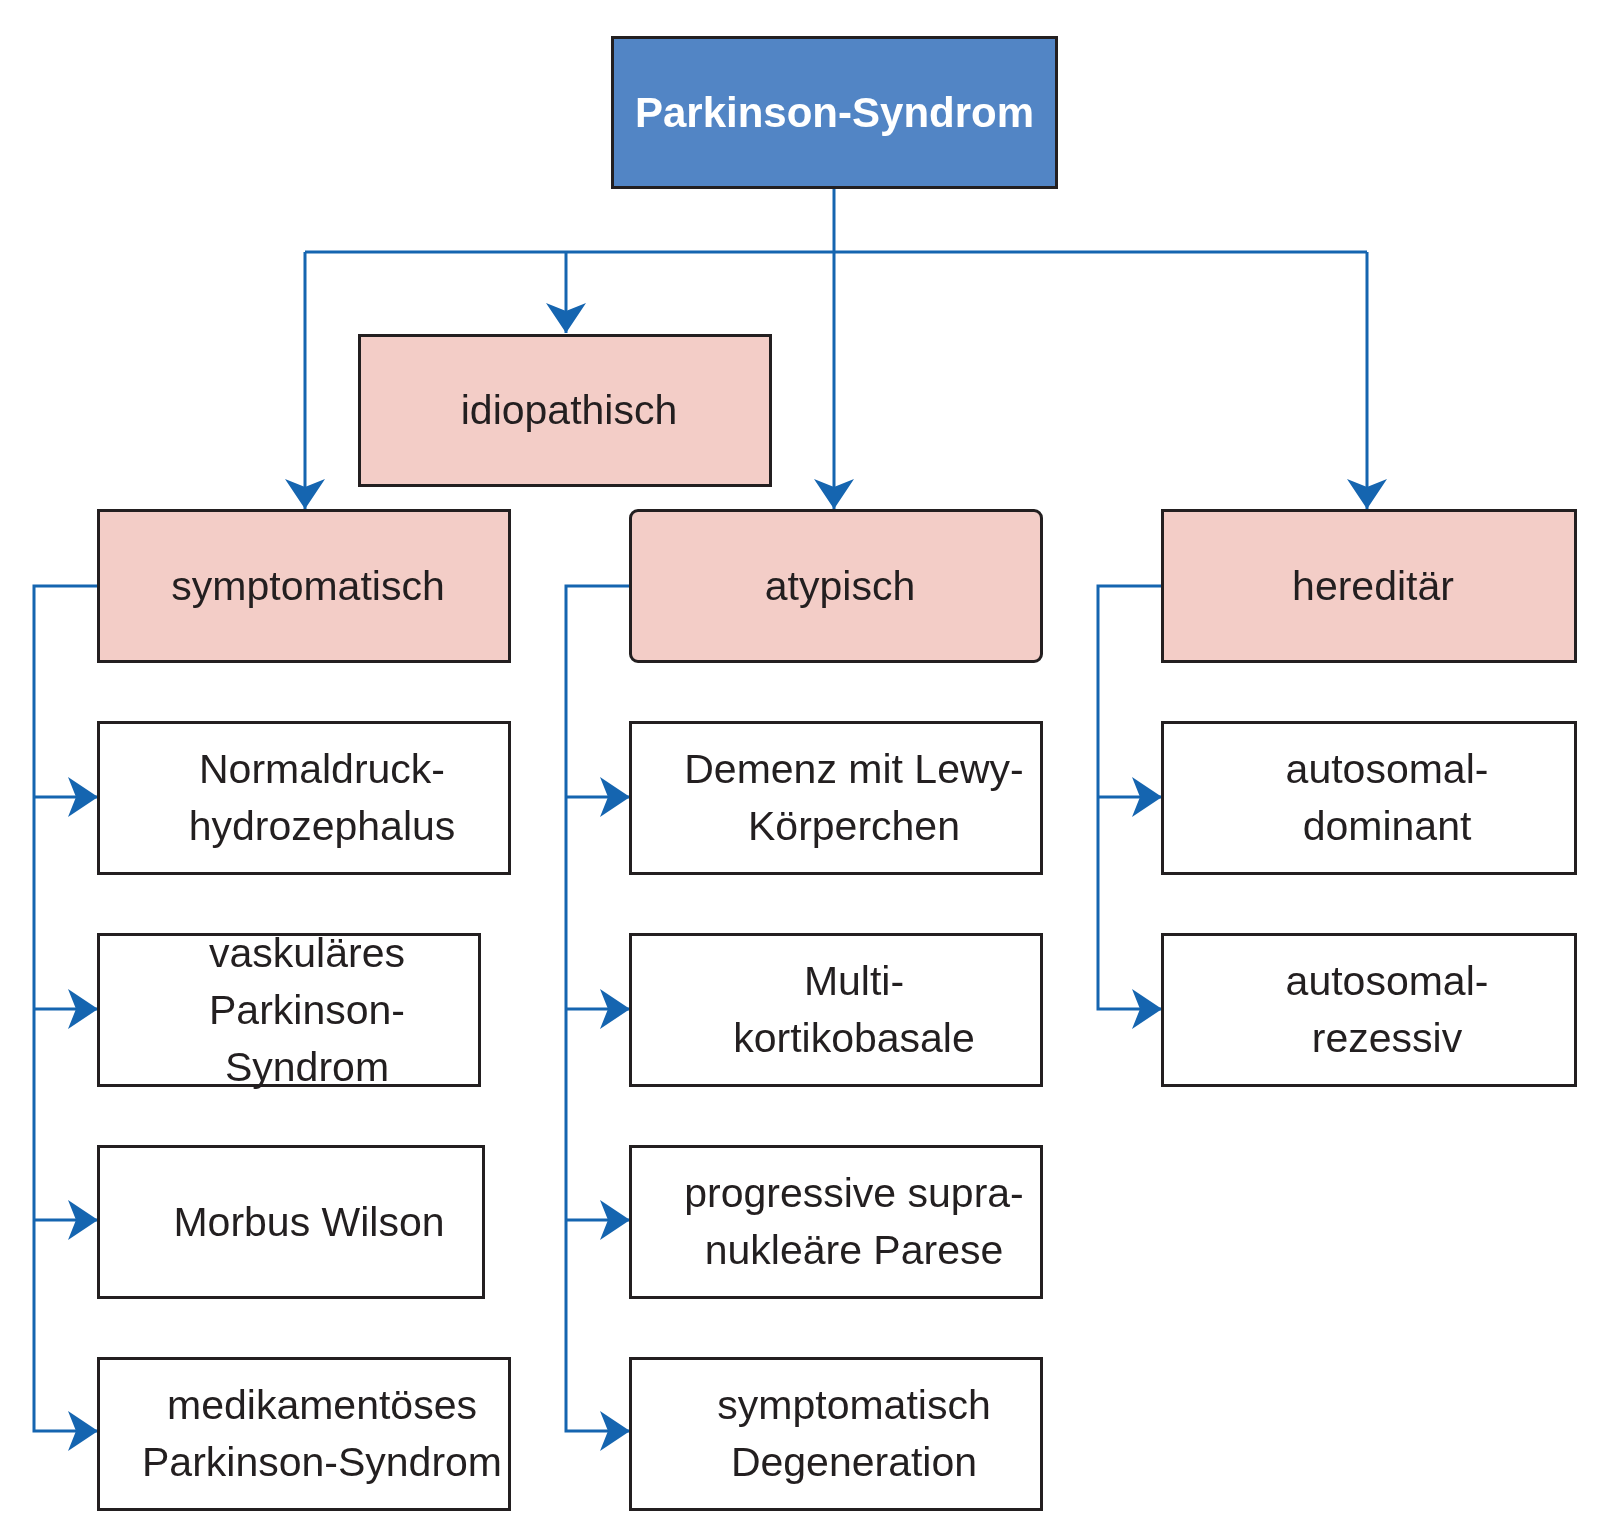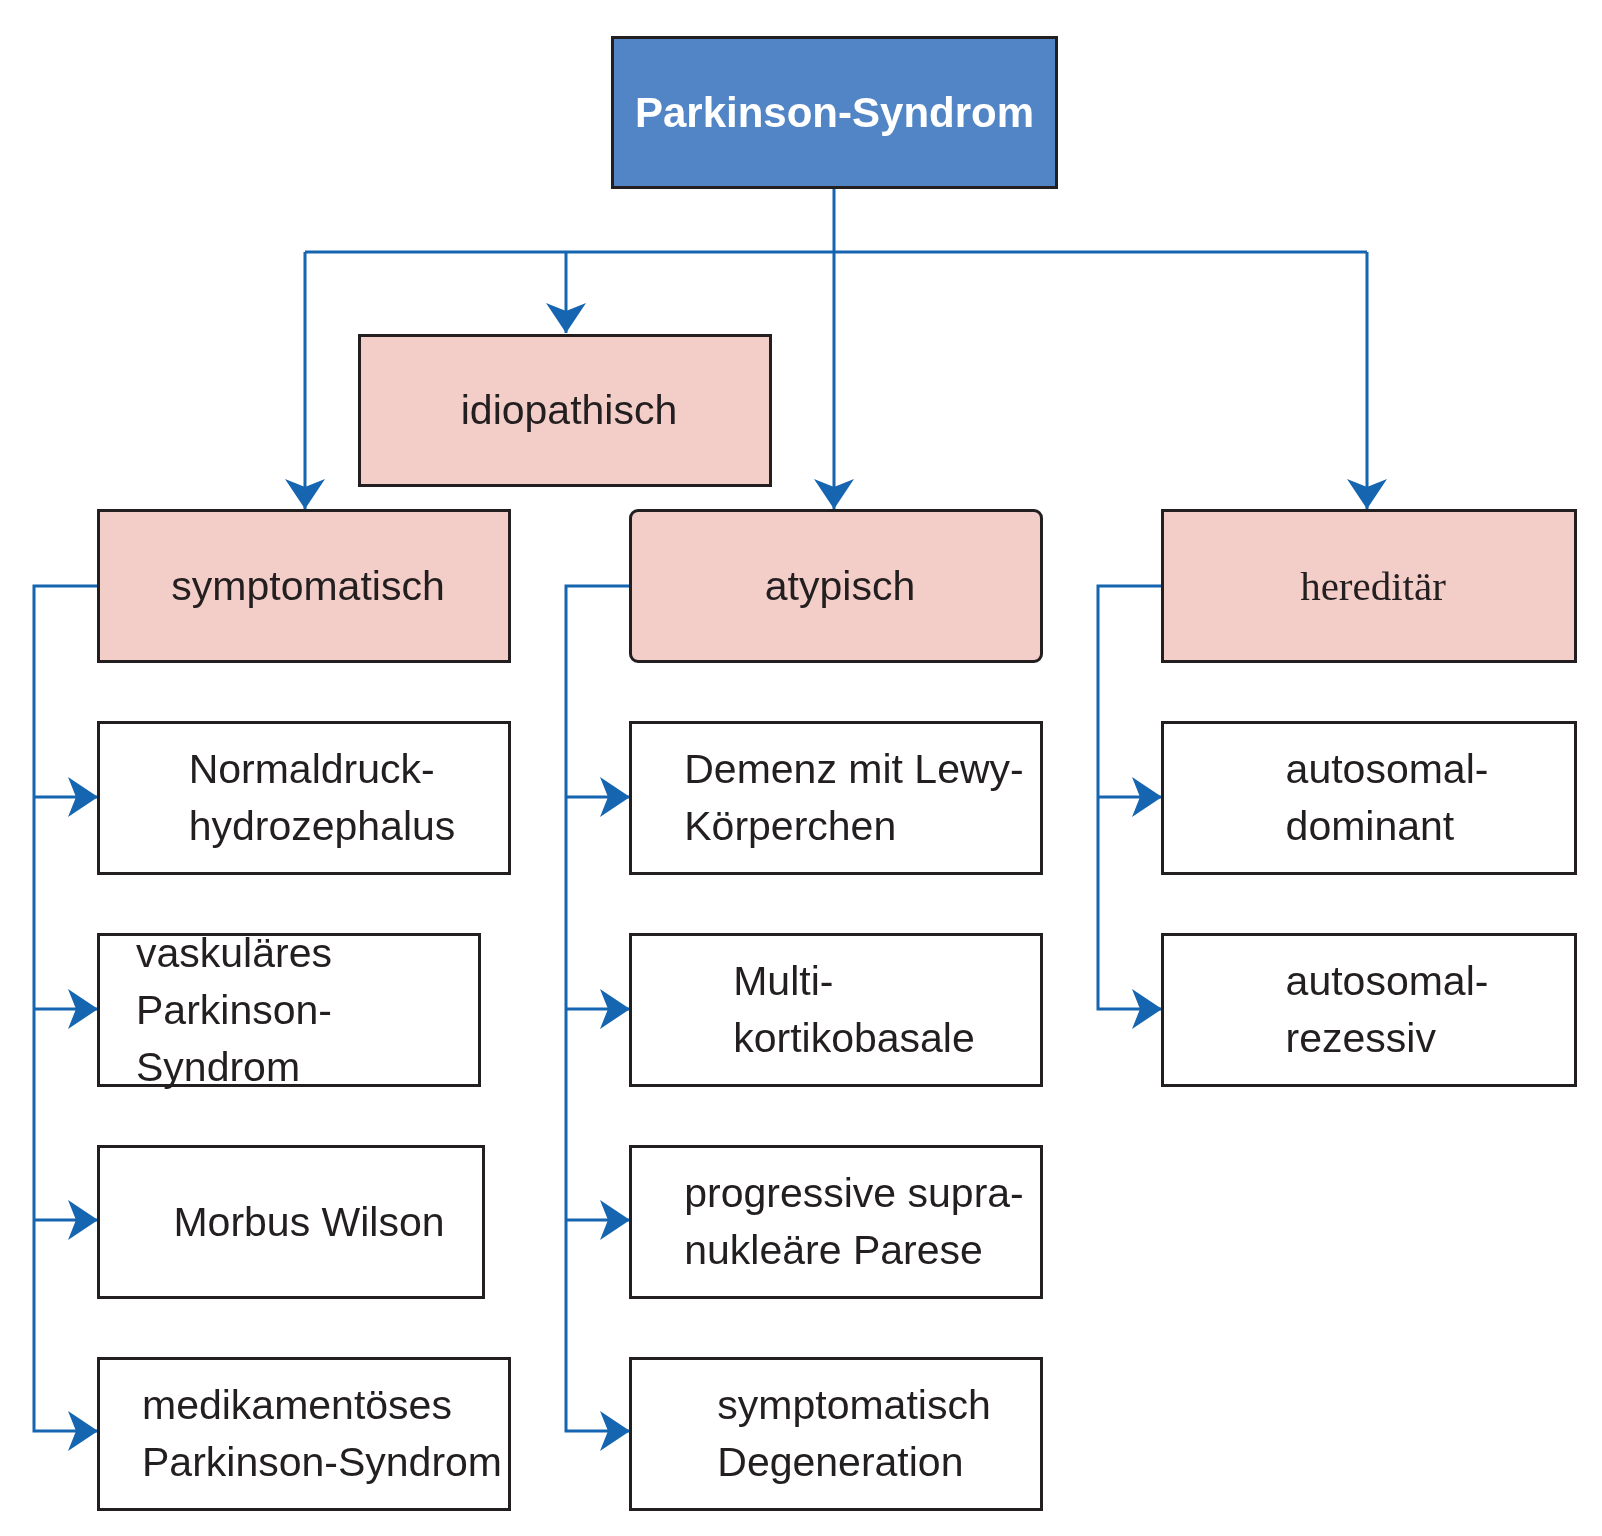--- a/index.html
+++ b/index.html
@@ -1,20 +1,20 @@
 <!DOCTYPE html>
 <html><head>
 <meta charset="utf-8">
 <style>
   html, body { margin: 0; padding: 0; background: #ffffff; }
   body { width: 1602px; height: 1536px; position: relative; overflow: hidden;
          font-family: "Liberation Sans", "DejaVu Sans", sans-serif; }
   #connectors { position: absolute; left: 0; top: 0; width: 1602px; height: 1536px; }
   .box { position: absolute; box-sizing: border-box; border: 3px solid #231f20;
-         display: flex; align-items: center; justify-content: center; text-align: left;
+         display: flex; align-items: center; justify-content: center; text-align: center;
          color: #231f20; font-size: 41px; line-height: 57px; white-space: pre-line; }
   .box.root { background: #5285c5; color: #ffffff; font-weight: bold; font-size: 42px; }
   .box.category { background: #f3cdc7; padding-left: 8px; }
   .box.leaf { background: #ffffff; padding-left: 36px; }
 </style>
 </head>
 <body>
 
 <svg id="connectors" xmlns="http://www.w3.org/2000/svg">
   <defs>
@@ -45,21 +45,21 @@
     <polyline points="1162,586 1098,586 1098,1009 1162,1009" marker-end="url(#arrow)"></polyline>
     <line x1="1098" y1="797" x2="1162" y2="797" marker-end="url(#arrow)"></line>
   </g>
 </svg>
 
 <div class="box root" style="left:611px; top:36px; width:447px; height:153px;">Parkinson-Syndrom</div>
 
 <div class="box category" style="left:358px; top:334px; width:414px; height:153px;">idiopathisch</div>
 <div class="box category" style="left:97px; top:509px; width:414px; height:154px;">symptomatisch</div>
 <div class="box category" style="left:629px; top:509px; width:414px; height:154px;border-radius:9px;">atypisch</div>
-<div class="box category" style="left:1161px; top:509px; width:416px; height:154px;font-family:Liberation Serif, serif;">hereditär</div>
+<div class="box category" style="left:1161px; top:509px; width:416px; height:154px;">hereditär</div>
 
 <div class="box leaf" style="left:97px; top:721px; width:414px; height:154px;">Normaldruck-
 hydrozephalus</div>
 <div class="box leaf" style="left:97px; top:933px; width:384px; height:154px;">vaskuläres
 Parkinson-Syndrom</div>
 <div class="box leaf" style="left:97px; top:1145px; width:388px; height:154px;">Morbus Wilson</div>
 <div class="box leaf" style="left:97px; top:1357px; width:414px; height:154px;">medikamentöses
 Parkinson-Syndrom</div>
 
 <div class="box leaf" style="left:629px; top:721px; width:414px; height:154px;">Demenz mit Lewy-

